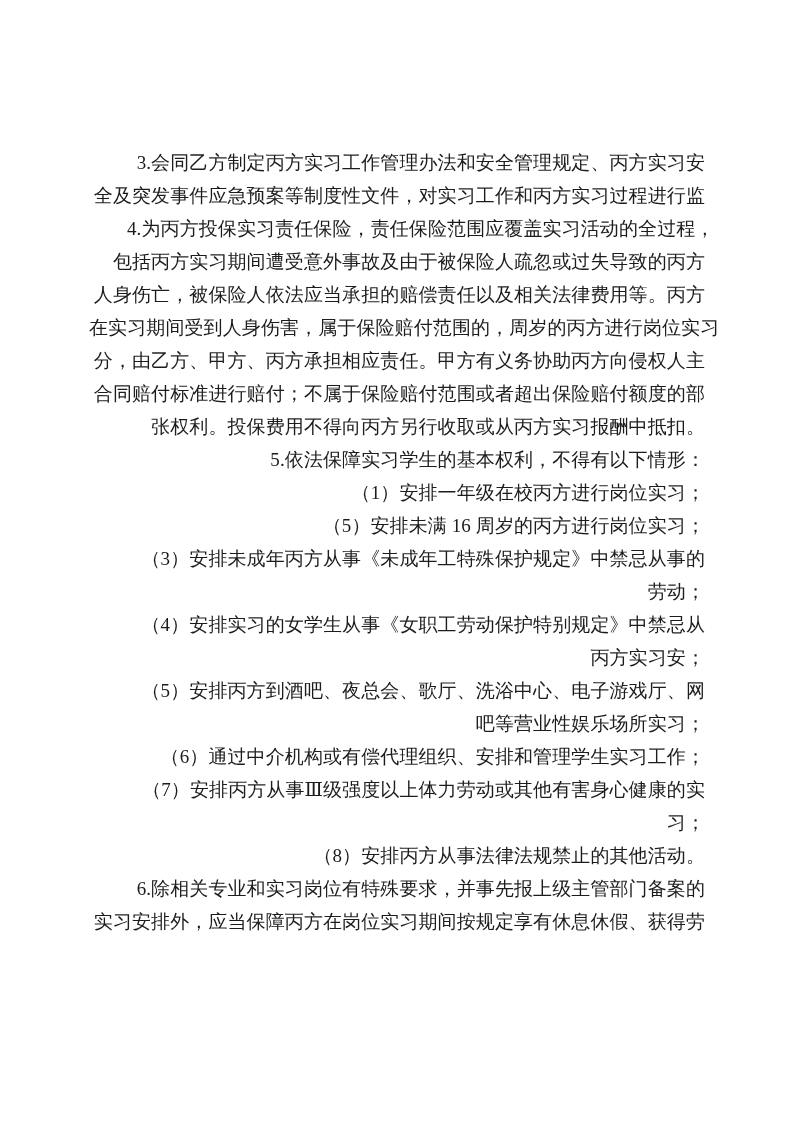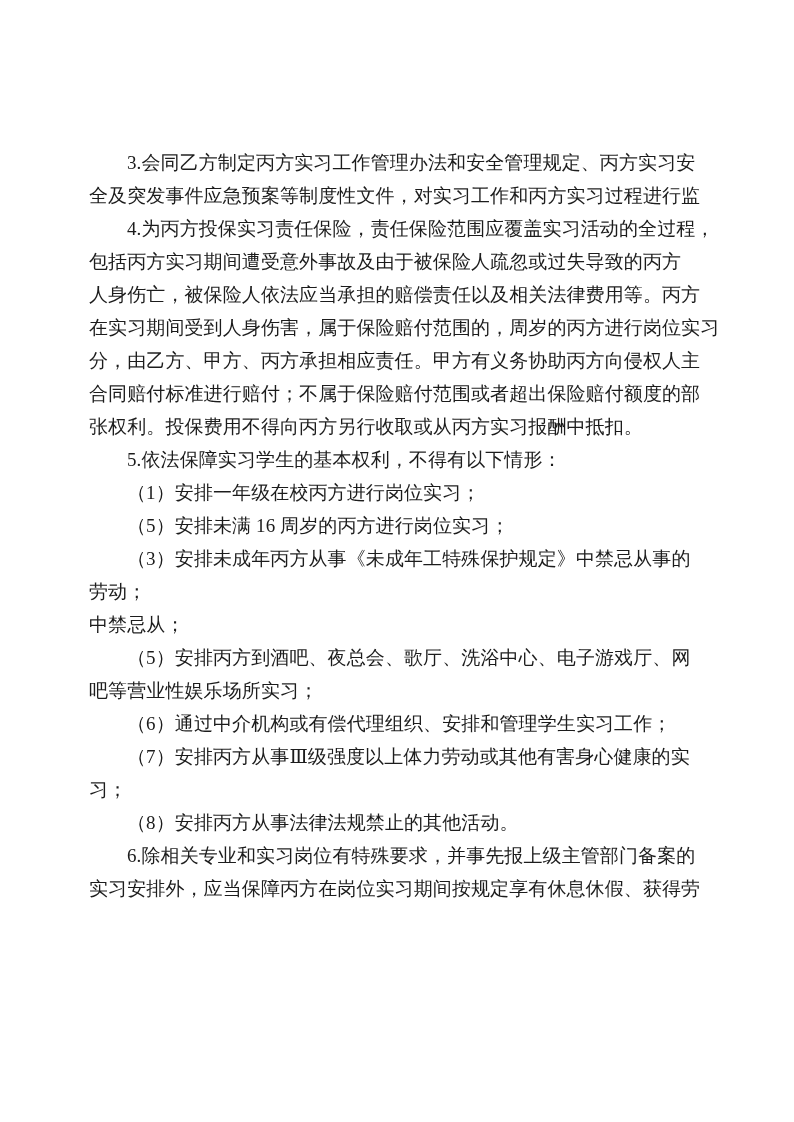--- a/index.html
+++ b/index.html
@@ -11,20 +11,21 @@
     width: 794px;
     height: 1122px;
     overflow: hidden;
   }
   .page {
     position: relative;
     width: 794px;
     height: 1122px;
     background: var(--page-bg, #ffffff);
     font-family: "Liberation Serif", "DejaVu Serif", serif;
+    text-align: right;
   }
   .content {
     position: absolute;
     left: 89px;
     top: 146px;
     width: 616px;
     color: var(--text-color, #1c1c1c);
     font-size: 19px;
   }
   .paragraph {
@@ -66,21 +67,22 @@
         <div class="text-line first">（1）安排一年级在校丙方进行岗位实习；</div>
       </div>
       <div class="paragraph">
         <div class="text-line first">（5）安排未满 16 周岁的丙方进行岗位实习；</div>
       </div>
       <div class="paragraph">
         <div class="text-line first">（3）安排未成年丙方从事《未成年工特殊保护规定》中禁忌从事的</div>
         <div class="text-line">劳动；</div>
       </div>
       <div class="paragraph">
-        <div class="text-line">中禁忌从；</div>
+        <div class="text-line first">（4）安排实习的女学生从事《女职工劳动保护特别规定》中禁忌从</div>
+        <div class="text-line">丙方实习安；</div>
       </div>
       <div class="paragraph">
         <div class="text-line first">（5）安排丙方到酒吧、夜总会、歌厅、洗浴中心、电子游戏厅、网</div>
         <div class="text-line">吧等营业性娱乐场所实习；</div>
       </div>
       <div class="paragraph">
         <div class="text-line first">（6）通过中介机构或有偿代理组织、安排和管理学生实习工作；</div>
       </div>
       <div class="paragraph">
         <div class="text-line first">（7）安排丙方从事Ⅲ级强度以上体力劳动或其他有害身心健康的实</div>

